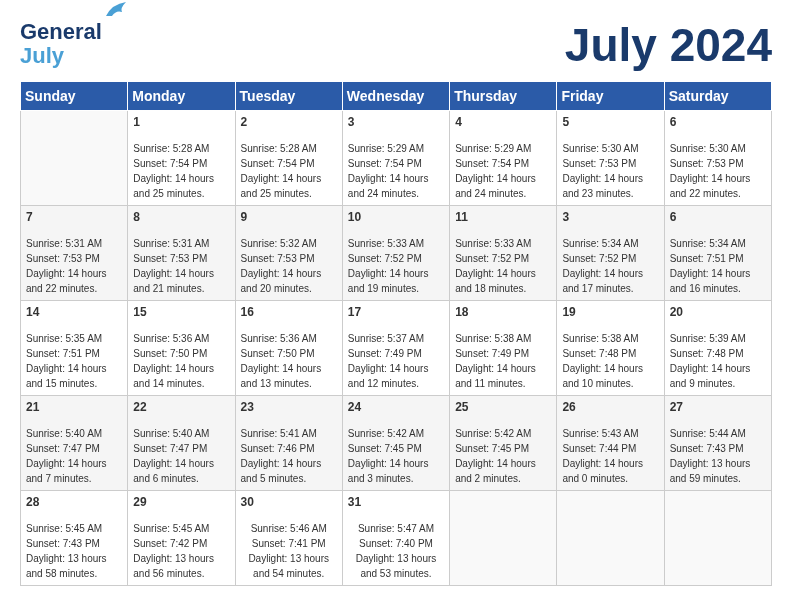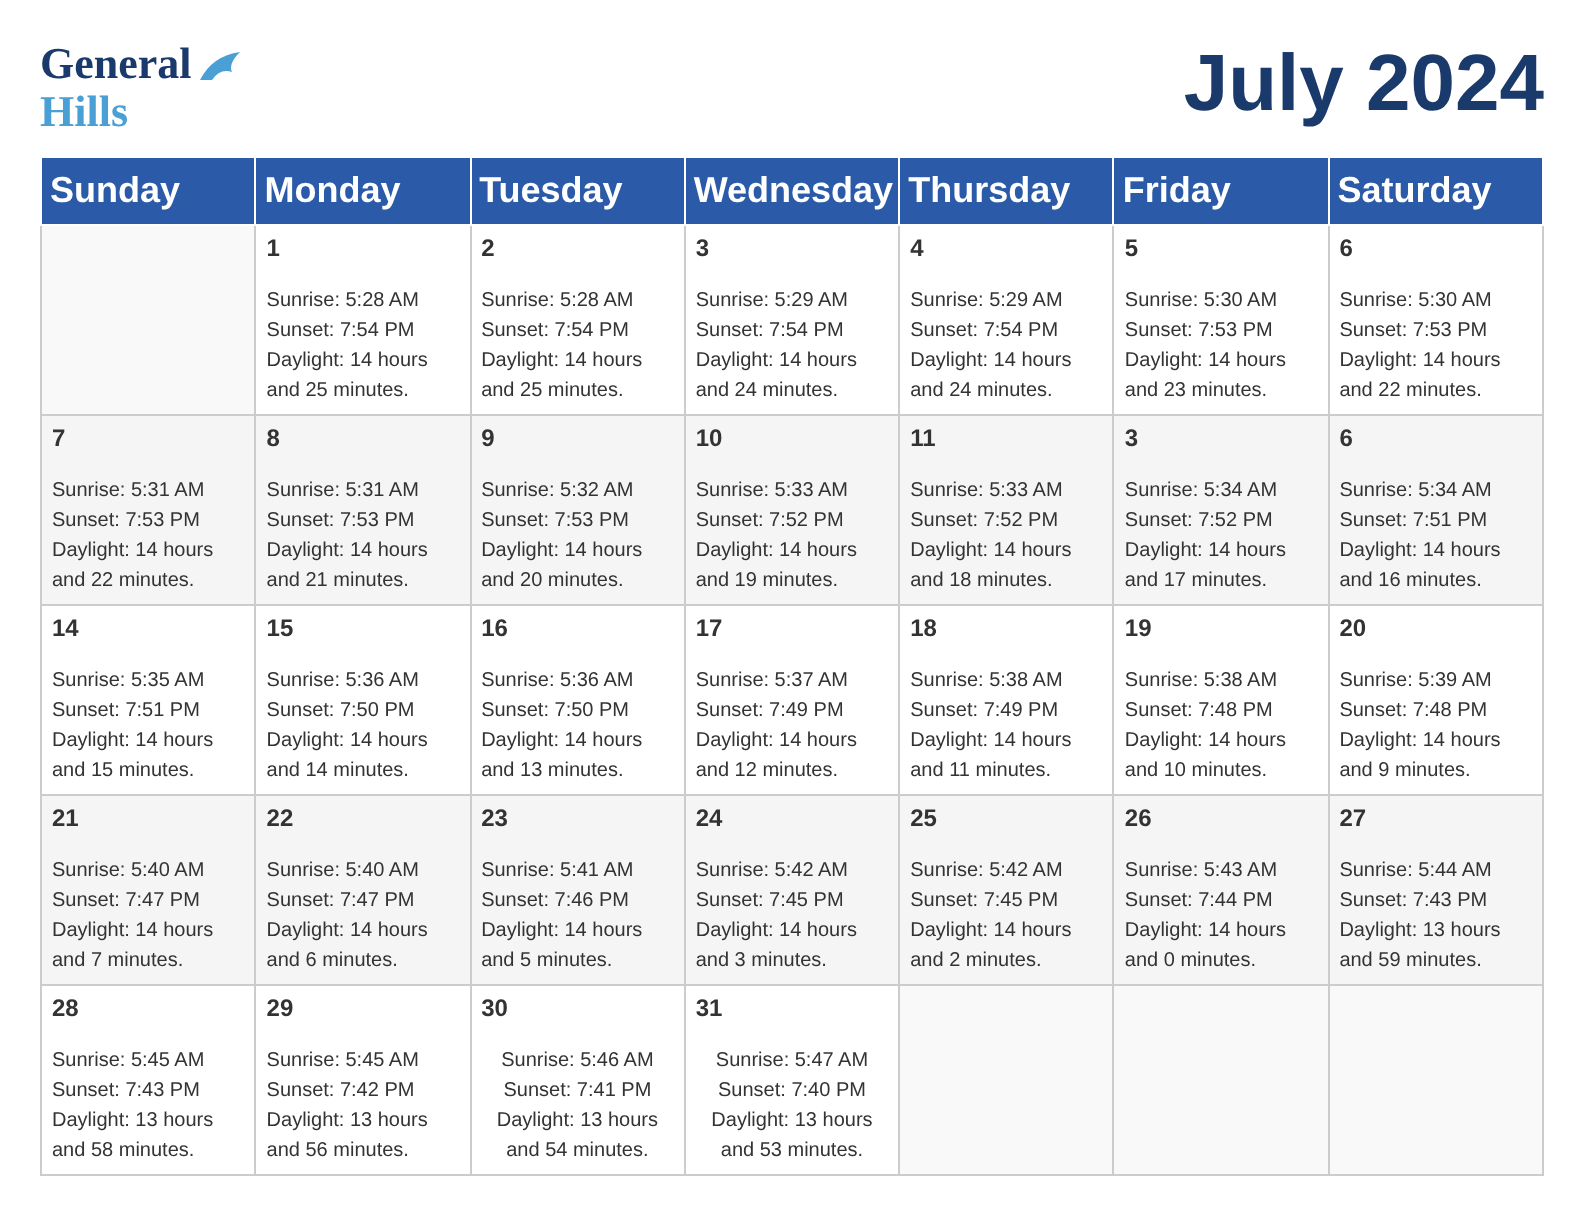--- a/index.html
+++ b/index.html
@@ -25,39 +25,39 @@
       font-size: 22px;
       font-weight: bold;
       color: #1a3a6b;
       line-height: 1.1;
     }
     .logo-text span { color: #4aa0d5; }
     .title-area {
       text-align: right;
     }
     .month-title {
-      font-size: 40px;
+      font-size: 46px;
       font-weight: bold;
       color: #1a3a6b;
       line-height: 1.1;
     }
     .location {
       font-size: 16px;
       color: #333;
       margin-top: 2px;
     }
     table {
       width: 100%;
       border-collapse: collapse;
       table-layout: fixed;
     }
     thead tr th {
       background-color: #2b5ba8;
       color: #fff;
-      font-size: 18px;
+      font-size: 14px;
       font-weight: bold;
       padding: 6px 4px;
       text-align: left;
       border: 1px solid #fff;
     }
     tbody tr td {
       border: 1px solid #ccc;
       vertical-align: top;
       padding: 4px 5px;
       font-size: 10.5px;
@@ -82,22 +82,22 @@
     }
     .empty-cell {
       background: #f9f9f9 !important;
     }
   </style>
 </head>
 <body>
 
 <div class="header-area">
   <div class="logo">
-    <div style="display:flex; align-items:center;font-family:Liberation Serif, serif;">
-      <span class="logo-text">General<br><span>Hills</span></span>
+    <div style="display:flex; ">
+      <span class="logo-text">General<br><span>July</span></span>
       <svg style="margin-left:2px; margin-top:-18px;" width="22" height="18" viewBox="0 0 22 18">
         <path d="M2,14 Q8,2 22,0 Q16,6 18,10 Q12,8 8,14 Z" fill="#4aa0d5"></path>
       </svg>
     </div>
   </div>
   <div class="title-area">
     <div class="month-title">July 2024</div>
   </div>
 </div>
 

